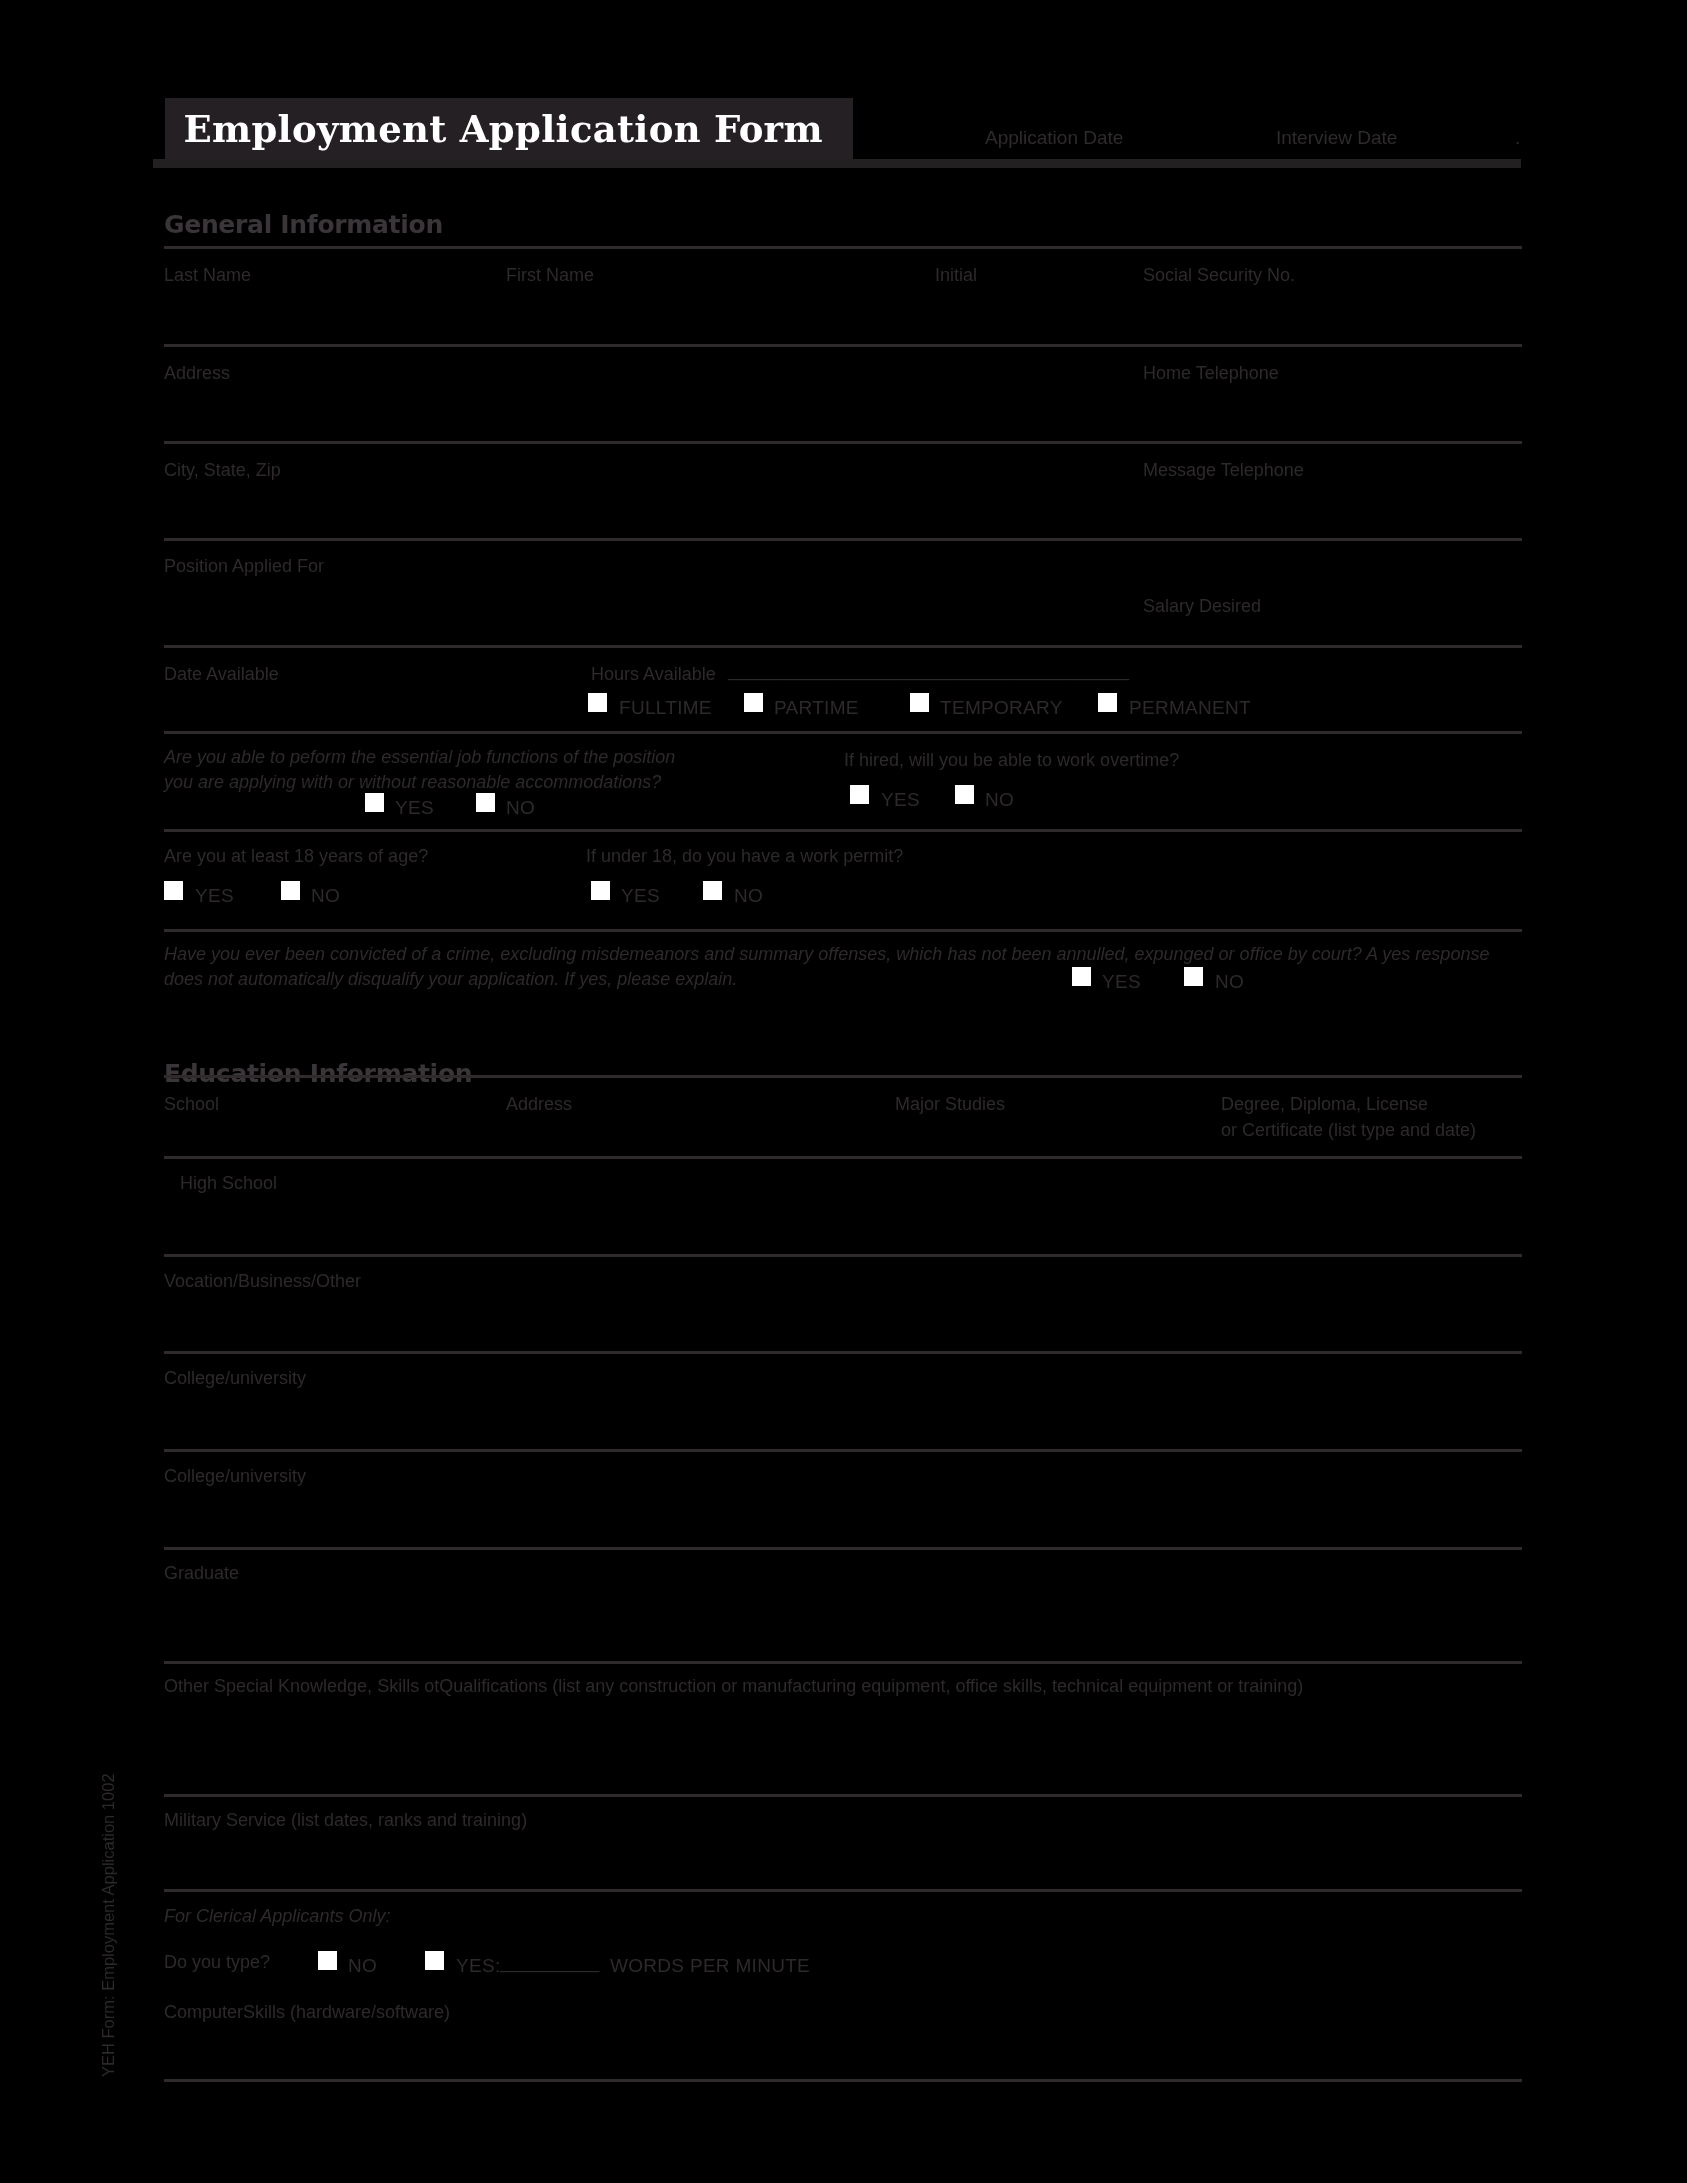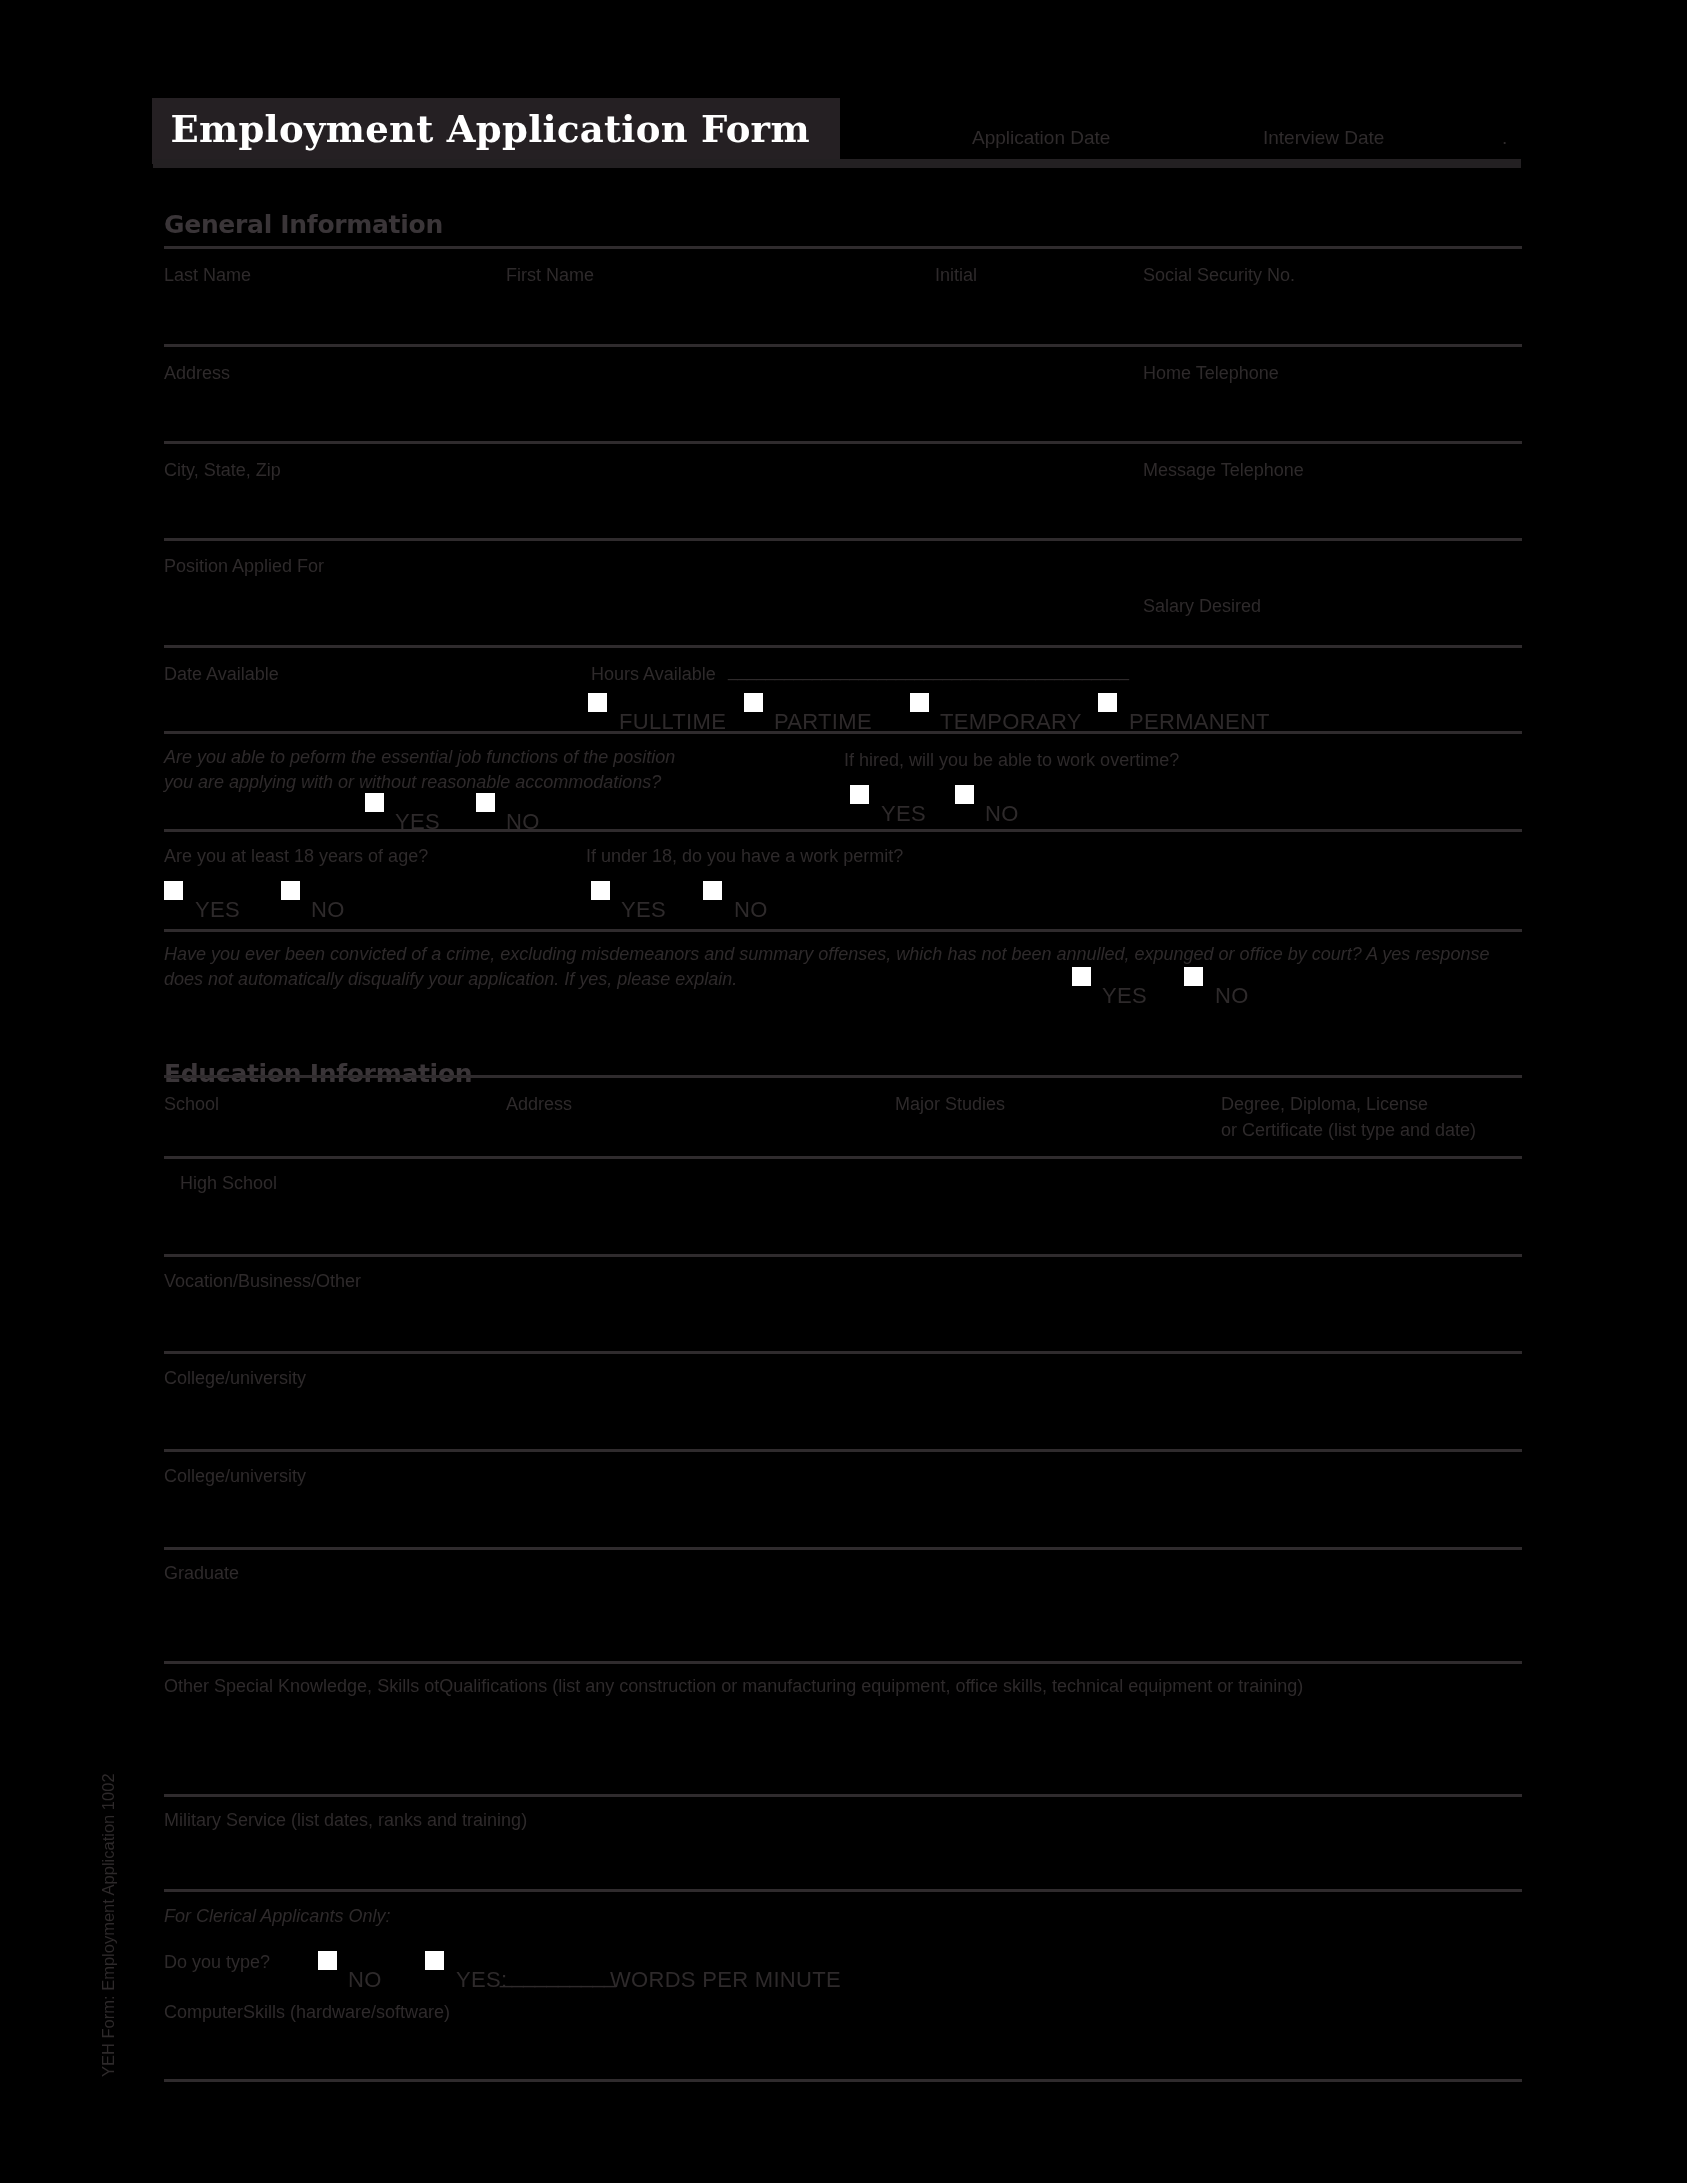--- a/index.html
+++ b/index.html
@@ -20,21 +20,21 @@
     left: 0; top: 0;
     width: 1687px;
     height: 2183px;
     background: #000000;
     overflow: hidden;
   }
 
   
   .header-wrap {
     position: absolute;
-    left: 152px;
+    left: 165px;
     top: 98px;
     width: 1356px;
     height: 66px;
     text-align: center;
   }
   .title-box {
     position: absolute;
     left: 0; top: 0;
     width: 688px;
     height: 66px;
@@ -96,23 +96,22 @@
   .lbl {
     position: absolute;
     font-size: 18px;
     color: #2e2a2b;
     white-space: nowrap;
     line-height: 1.38;
   }
   .lbl.wrap { white-space: normal; font-style: italic; }
   .lbl.italic { font-style: italic; }
   .lbl.small {
-    font-size: 22px;
+    font-size: 19px;
     letter-spacing: 0.3px;
-    margin-top: 12px;
   }
   .cbx {
     position: absolute;
     width: 18.5px;
     height: 18.5px;
     background: #ffffff;
   }
   .sidebar-code {
     position: absolute;
     left: 118px;

